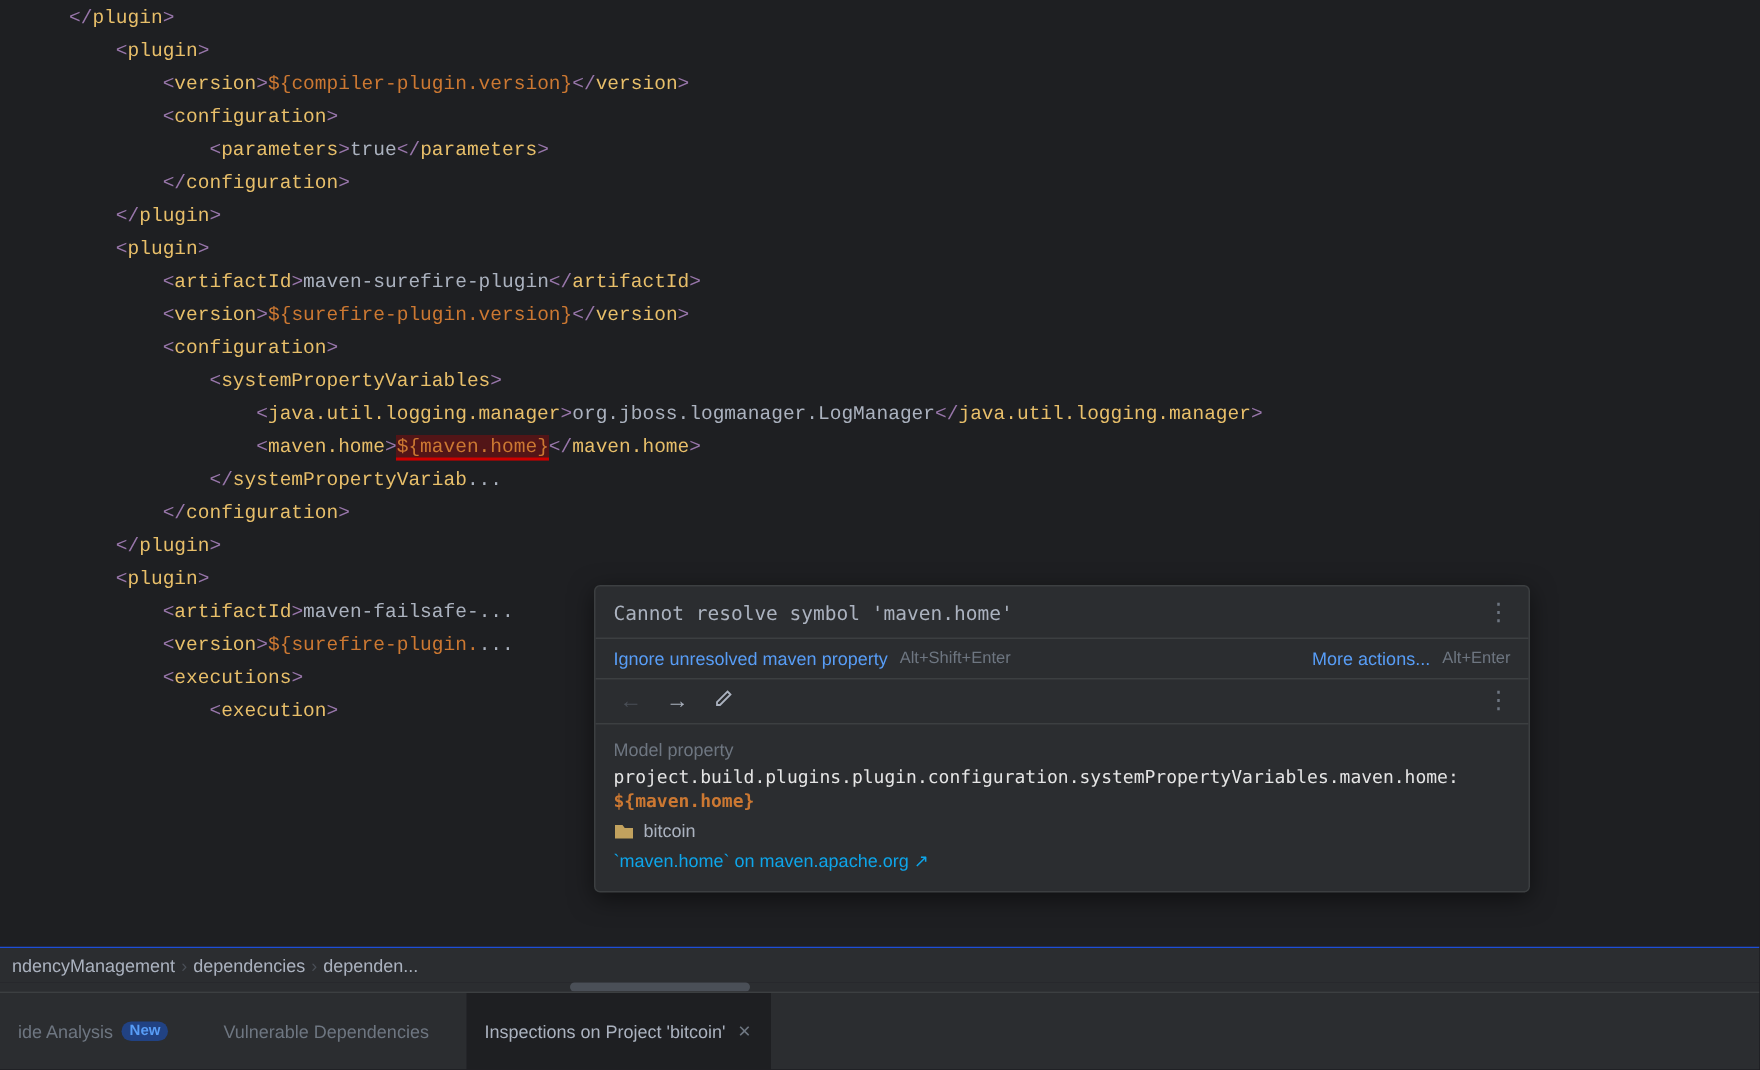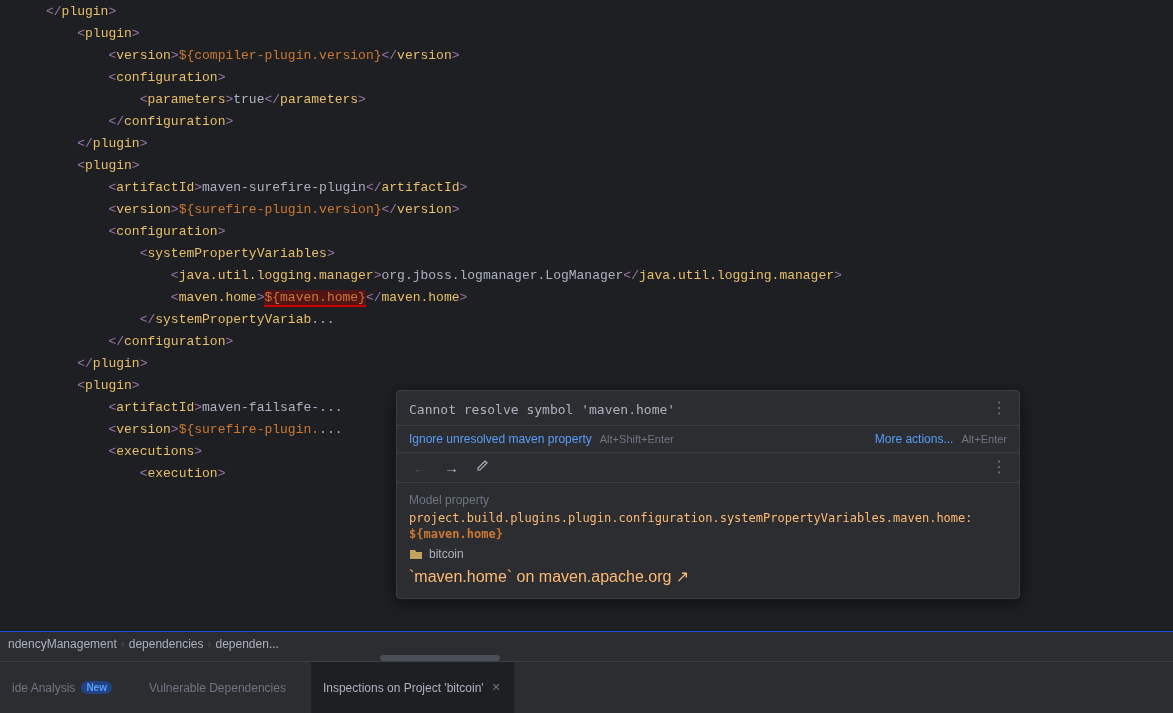--- a/index.html
+++ b/index.html
@@ -149,21 +149,21 @@
     }
 
     .model-label {
       color: #6e7681;
       font-family: sans-serif;
       font-size: 12px;
       margin-bottom: 4px;
     }
 
     .model-path {
-      color: #fdba74;
+      color: #e5e5e5;
       font-family: 'Consolas', monospace;
       font-size: 12px;
       margin-bottom: 2px;
     }
 
     .model-value {
       color: #cc7832;
       font-family: 'Consolas', monospace;
       font-size: 12px;
       font-weight: bold;
@@ -177,23 +177,23 @@
       margin-bottom: 6px;
     }
 
     .project-name {
       color: #abb2bf;
       font-family: sans-serif;
       font-size: 12px;
     }
 
     .maven-link {
-      color: #fdba74;
-      font-family: sans-serif;
-      font-size: 16px;
+      color: #0ea5e9;
+      font-family: sans-serif;
+      font-size: 12px;
       cursor: pointer;
       text-decoration: none;
       text-align: right;
     }
 
     
     .bottom-bar {
       background: #2b2d30;
       border-top: 1px solid #3c3f41;
       height: 52px;

